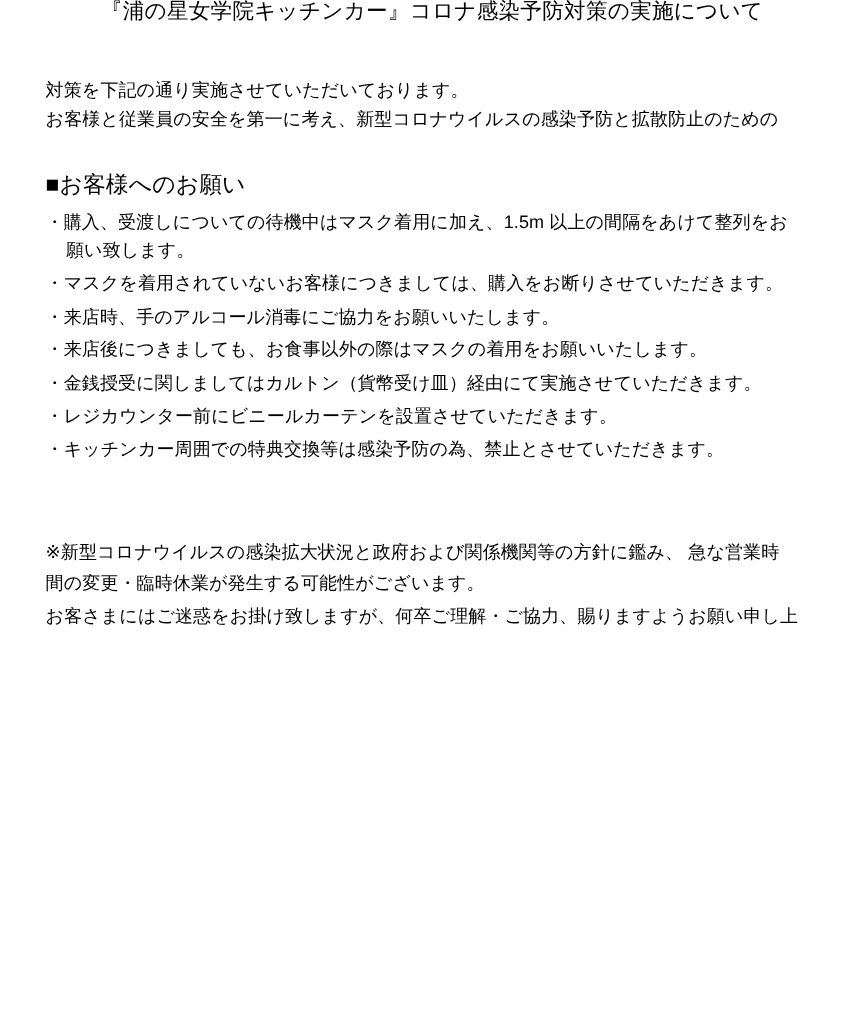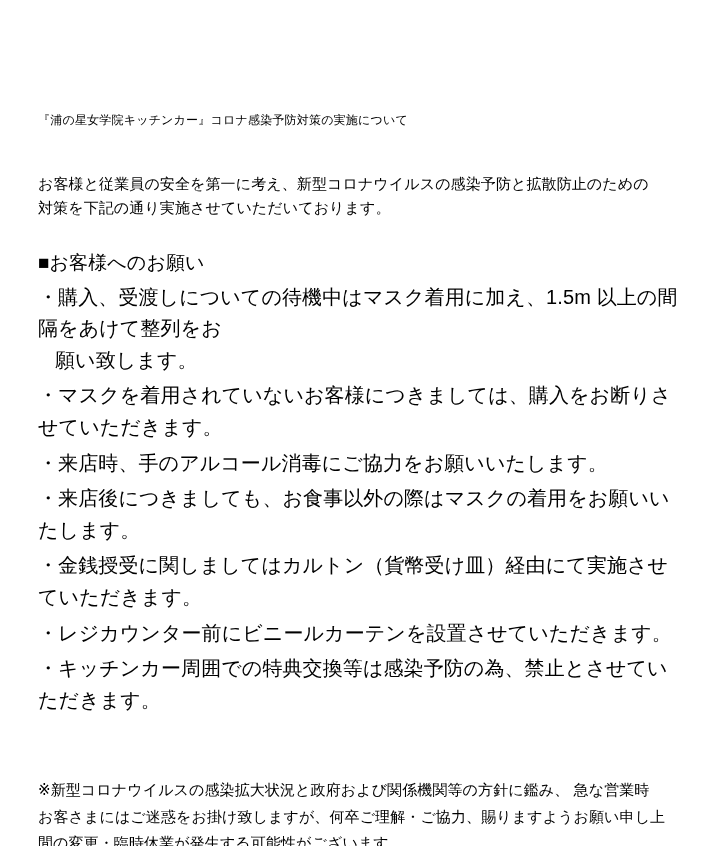--- a/index.html
+++ b/index.html
@@ -17,44 +17,44 @@
     overflow: hidden;
   }
   .page {
     position: relative;
     width: 720px;
     height: 846px;
     box-sizing: border-box;
     padding: 0 38px;
   }
   .doc-title {
-    font-size: 12px;
+    text-align: center;
+    font-size: 18px;
     letter-spacing: 0.2px;
-    margin-top: 114px;
     margin-bottom: 0;
     white-space: nowrap;
   }
   .intro {
     margin-top: 46px;
     font-size: 15px;
     line-height: 1.62;
     letter-spacing: 0.1px;
   }
   .section-heading {
     margin-top: 32px;
     font-size: 19px;
     letter-spacing: 0.1px;
   }
   .bullet-list {
     margin: 10px 0 0 0;
     padding: 0;
     list-style: none;
   }
   .bullet-list li {
-    font-size: 20px;
+    font-size: 15px;
     line-height: 1.58;
     letter-spacing: 0.1px;
     margin-bottom: 4px;
     text-indent: 0;
     padding-left: 0;
   }
   .bullet-list li .cont {
     display: block;
     padding-left: 17px;
   }
@@ -72,22 +72,22 @@
   }
 </style>
 </head>
 <body>
 
 <div class="page">
 
   <div class="doc-title">『浦の星女学院キッチンカー』コロナ感染予防対策の実施について</div>
 
   <div class="intro">
+    <div>対策を下記の通り実施させていただいております。</div>
     <div>お客様と従業員の安全を第一に考え、新型コロナウイルスの感染予防と拡散防止のための</div>
-    <div>対策を下記の通り実施させていただいております。</div>
   </div>
 
   <div class="section-heading">■お客様へのお願い</div>
 
   <ul class="bullet-list">
     <li>
       <span>・購入、受渡しについての待機中はマスク着用に加え、1.5m 以上の間隔をあけて整列をお</span>
       <span class="cont">願い致します。</span>
     </li>
     <li>
@@ -105,17 +105,17 @@
     <li>
       <span>・レジカウンター前にビニールカーテンを設置させていただきます。</span>
     </li>
     <li>
       <span>・キッチンカー周囲での特典交換等は感染予防の為、禁止とさせていただきます。</span>
     </li>
   </ul>
 
   <div class="footnote">
     <p>※新型コロナウイルスの感染拡大状況と政府および関係機関等の方針に鑑み、 急な営業時</p>
+    <p>間の変更・臨時休業が発生する可能性がございます。</p>
     <p>お客さまにはご迷惑をお掛け致しますが、何卒ご理解・ご協力、賜りますようお願い申し上</p>
-    <p>間の変更・臨時休業が発生する可能性がございます。</p>
   </div>
 
 </div>
 
 </body></html>

